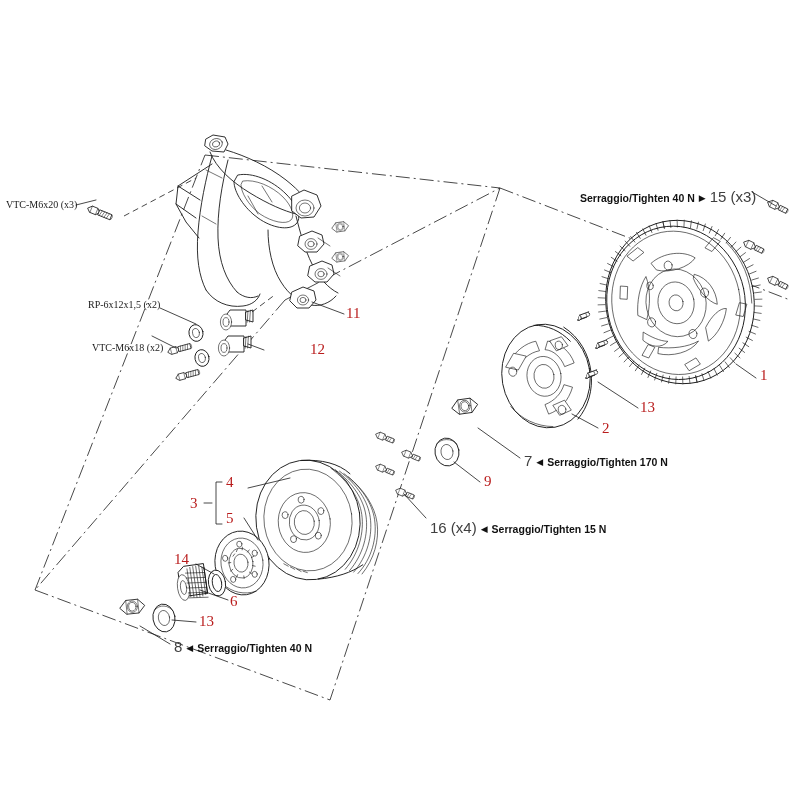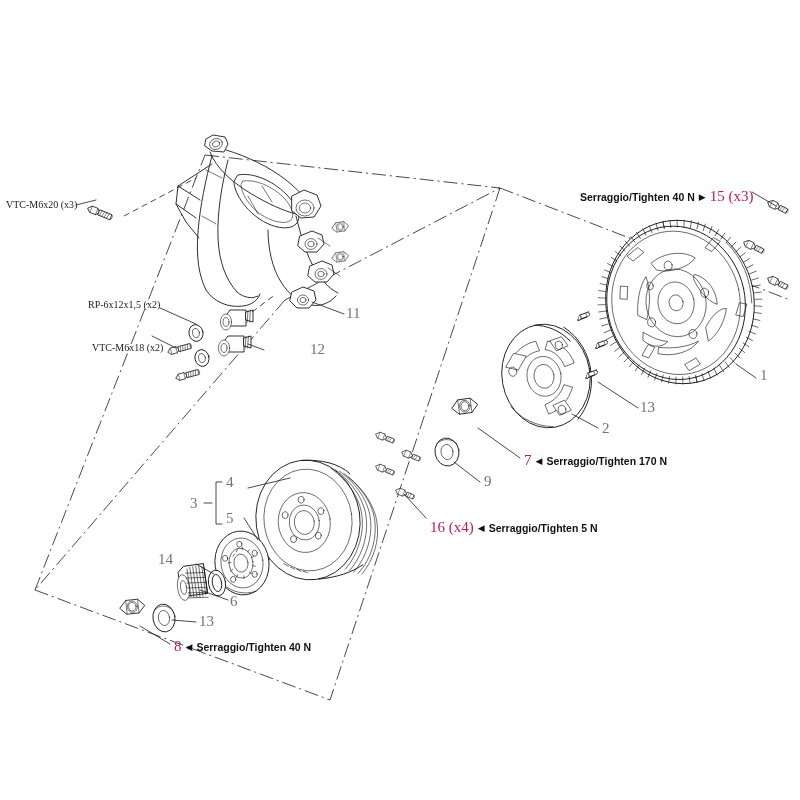--- a/index.html
+++ b/index.html
@@ -26,40 +26,40 @@
   .lbl {
     position: absolute;
     white-space: nowrap;
     color: #111111;
     line-height: 1;
   }
   
   .refnum {
     font-family: "Liberation Serif", serif;
     font-size: 15px;
-    color: #737373;
+    color: #b91c1c;
   }
   
   .spec {
     font-family: "Liberation Serif", serif;
     font-size: 10px;
     color: #1a1a1a;
   }
   
   .trow {
     position: absolute;
     white-space: nowrap;
     display: flex;
     align-items: baseline;
     gap: 4px;
   }
   .trow .rn {
-    font-family: Liberation Serif, serif;
+    font-family: Liberation Sans, sans-serif;
     font-size: 15px;
-    color: #be185d;
+    color: #404040;
   }
   .trow .arrow {
     font-family: "Liberation Sans", sans-serif;
     font-size: 9px;
     color: #111111;
     position: relative;
     top: -1px;
   }
   .trow .note {
     font-family: "Liberation Sans", sans-serif;
@@ -717,38 +717,38 @@
   <div class="lbl refnum" style="left:602px; top:421px;">2</div>
   <div class="lbl refnum" style="left:190px; top:496px;">3</div>
   <div class="lbl refnum" style="left:226px; top:475px;">4</div>
   <div class="lbl refnum" style="left:226px; top:511px;">5</div>
   <div class="lbl refnum" style="left:230px; top:594px;">6</div>
   <div class="lbl refnum" style="left:484px; top:474px;">9</div>
   <div class="lbl refnum" style="left:199px; top:614px;">13</div>
   <div class="lbl refnum" style="left:346px; top:306px;">11</div>
   <div class="lbl refnum" style="left:267px; top:342px;margin-left:43px;">12</div>
   <div class="lbl refnum" style="left:640px; top:400px;">13</div>
-  <div class="lbl refnum" style="left:158px; top:552px;">14</div>
+  <div class="lbl refnum" style="left:174px; top:552px;">14</div>
 
   <div class="trow" style="left:580px; top:188px;">
     <span class="note">Serraggio/Tighten 40 N</span>
     <span class="arrow">▶</span>
     <span class="rn">15 (x3)</span>
   </div>
 
   <div class="trow" style="left:524px; top:452px;">
     <span class="rn">7</span>
     <span class="arrow">◀</span>
     <span class="note">Serraggio/Tighten 170 N</span>
   </div>
 
   <div class="trow" style="left:430px; top:519px;">
     <span class="rn">16 (x4)</span>
     <span class="arrow">◀</span>
-    <span class="note">Serraggio/Tighten 5 N</span>
+    <span class="note">Serraggio/Tighten 15 N</span>
   </div>
 
   <div class="trow" style="left:174px; top:638px;">
     <span class="rn">8</span>
     <span class="arrow">◀</span>
     <span class="note">Serraggio/Tighten 40 N</span>
   </div>
 
 </div>
 

